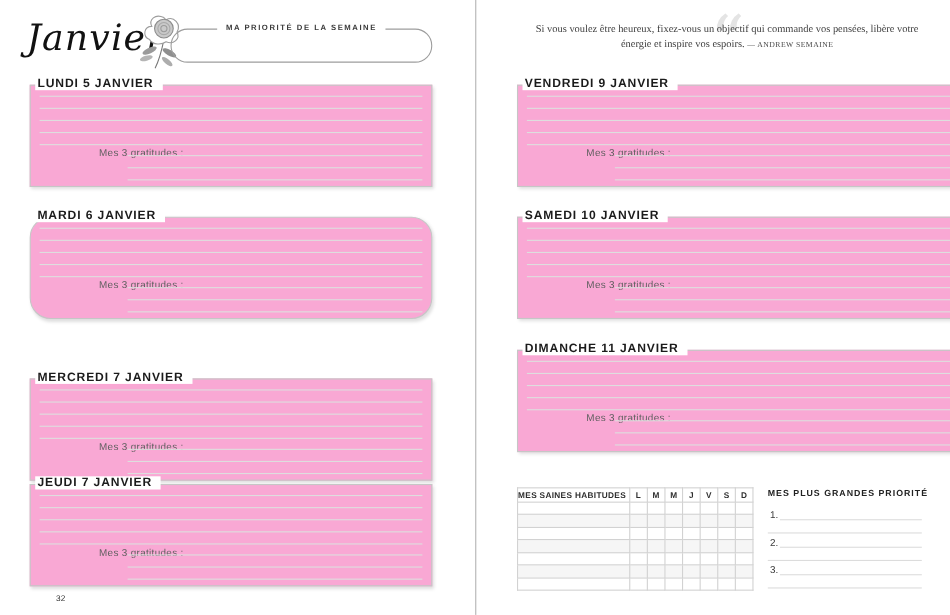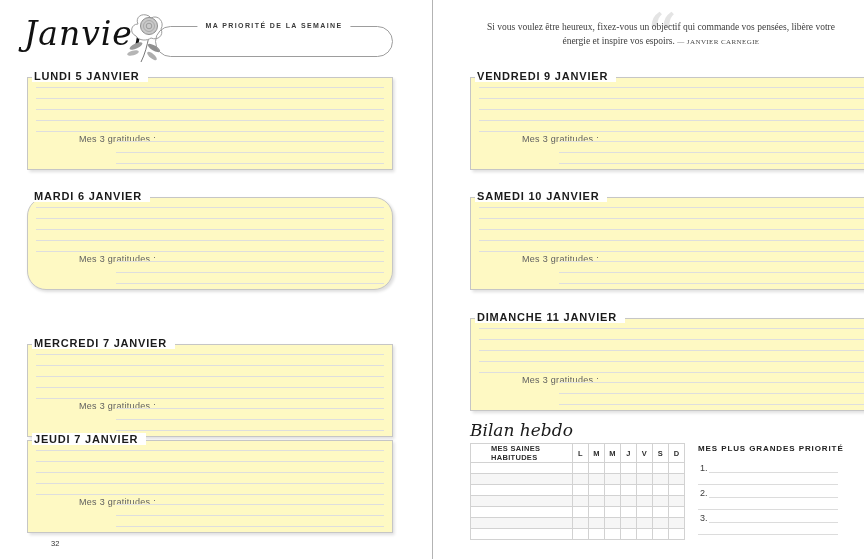--- a/index.html
+++ b/index.html
@@ -15,36 +15,36 @@
   .priority-pill { position:absolute; left:155px; top:26px; width:238px; height:31px; border:1px solid #9d9d9d; border-radius:16px; }
   .priority-label { position:absolute; left:50%; top:-5px; transform:translateX(-50%); background:#fff; padding:0 8px; font-size:7px; font-weight:bold; letter-spacing:1.4px; color:#3a3a3a; white-space:nowrap; }
 
   
   .quote-wrap { position:absolute; left:486px; top:20px; width:350px; text-align:center; }
   .quote-mark { position:absolute; left:50%; top:-14px; transform:translateX(-50%); font-family:"DejaVu Serif", serif; font-size:62px; line-height:1; color:#e4e4e4; z-index:0; }
   .quote-text { position:relative; z-index:1; font-family:"Liberation Serif", serif; font-size:9.5px; line-height:1.5; color:#3d3d3d; }
   .quote-attr { font-size:7px; letter-spacing:0.4px; color:#4a4a4a; }
 
   
-  .day-box { position:absolute; width:366px; height:93px; border:1px solid #c6c6c6; background:#fef9c3; box-shadow:1.5px 2px 3px rgba(0,0,0,0.13); }
+  .day-box { position:absolute; width:366px; height:93px; border:1px solid #c6c6c6; background:#f9a8d4; box-shadow:1.5px 2px 3px rgba(0,0,0,0.13); }
   .day-box.right { width:412px; }
   .day-label { position:absolute; top:-8px; left:4px; background:#fff; padding:0 8px 0 2px; font-size:11px; font-weight:bold; letter-spacing:0.8px; color:#1b1b1b; white-space:nowrap; }
   .wline { position:absolute; left:8px; right:8px; height:1px; background:#dedede; }
   .w1{top:9px}.w2{top:20px}.w3{top:31px}.w4{top:42px}.w5{top:53px}
-  .gratitude-label { position:absolute; left:4px; top:56px; font-size:9px; color:#5f5f5f; letter-spacing:0.3px;padding-left:47px; }
+  .gratitude-label { position:absolute; left:15px; top:56px; font-size:9px; color:#5f5f5f; letter-spacing:0.3px;padding-left:47px; }
   .gline { position:absolute; left:88px; right:8px; height:1px; background:#dedede; }
   .g1{top:63px}.g2{top:74px}.g3{top:85px}
 
   
   .bilan-title { position:absolute; left:470px; top:420px; font-family:"DejaVu Serif", serif; font-style:italic; font-size:17px; color:#1a1a1a; }
   .habits-table { position:absolute; left:470px; top:443px; width:215px; height:94px; border-collapse:collapse; table-layout:fixed; }
   .habits-table th, .habits-table td { border:1px solid #d2d2d2; padding:0; }
   .habits-table { border:1px solid #b5b5b5; }
   .habits-table th { height:13px; font-size:7.5px; font-weight:bold; color:#2e2e2e; letter-spacing:0.3px; }
-  .habits-table th.habit-col { text-align:left; padding-left:20px; width:102px;margin-top:21px; }
+  .habits-table th.habit-col { text-align:left; padding-left:0; width:102px;margin-top:21px; }
   .habits-table th.day-col { text-align:center; width:16px; }
   .habits-table td { height:11px; }
   .habits-table tbody tr:nth-child(even) td { background:#f6f6f6; }
 
   .fiertes { position:absolute; left:698px; top:444px; width:140px; }
   .fiertes-title { text-align:center; font-size:8px; font-weight:bold; letter-spacing:0.9px; color:#222; margin-bottom:10px; white-space:nowrap; }
   .fierte-item { position:relative; height:25px; }
   .fierte-num { position:absolute; left:2px; top:0; font-size:9px; color:#3c3c3c; }
   .fierte-line1 { position:absolute; left:11px; right:0; top:9px; height:1px; background:#dcdcdc; }
   .fierte-line2 { position:absolute; left:0; right:0; top:21px; height:1px; background:#dcdcdc; }
@@ -131,21 +131,21 @@
     <div class="gline g2"></div>
     <div class="gline g3"></div>
   </div>
 
   <div class="page-num pn-left">32</div>
 
   <div class="quote-wrap">
     <span class="quote-mark">“</span>
     <div class="quote-text">
       <span>Si vous voulez être heureux, fixez-vous un objectif qui commande vos pensées, libère votre énergie et inspire vos espoirs.</span>
-      <span class="quote-attr">— JANVIER CARNEGIE</span>
+      <span class="quote-attr">— ANDREW SEMAINE</span>
     </div>
   </div>
 
   <div class="day-box right" style="left:470px; top:77px;">
     <span class="day-label">VENDREDI 9 JANVIER</span>
     <div class="wline w1"></div>
     <div class="wline w2"></div>
     <div class="wline w3"></div>
     <div class="wline w4"></div>
     <div class="wline w5"></div>
@@ -174,21 +174,20 @@
     <div class="wline w2"></div>
     <div class="wline w3"></div>
     <div class="wline w4"></div>
     <div class="wline w5"></div>
     <span class="gratitude-label">Mes 3 gratitudes :</span>
     <div class="gline g1"></div>
     <div class="gline g2"></div>
     <div class="gline g3"></div>
   </div>
 
-  <div class="bilan-title">Bilan hebdo</div>
 
   <table class="habits-table">
     <thead>
       <tr>
         <th class="habit-col">MES SAINES HABITUDES</th>
         <th class="day-col">L</th>
         <th class="day-col">M</th>
         <th class="day-col">M</th>
         <th class="day-col">J</th>
         <th class="day-col">V</th>

